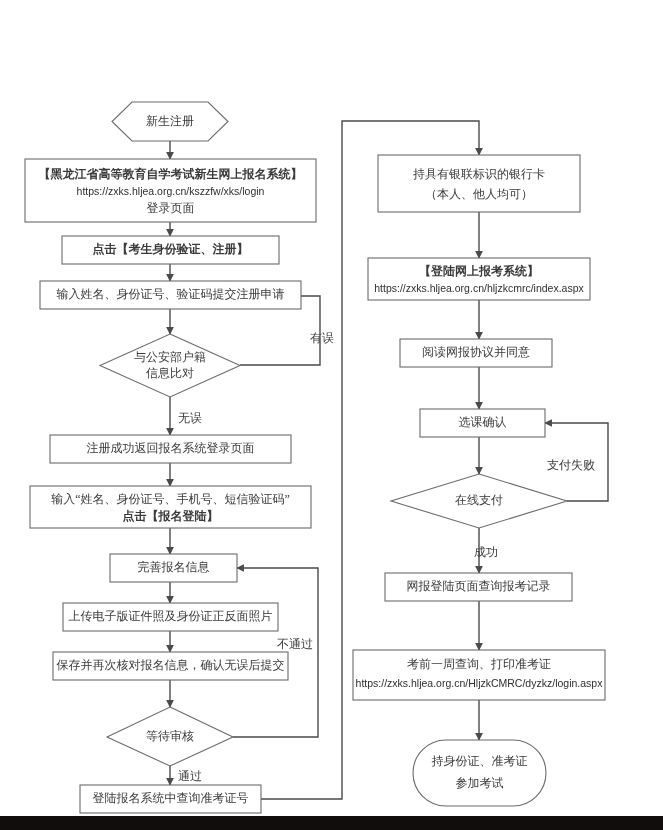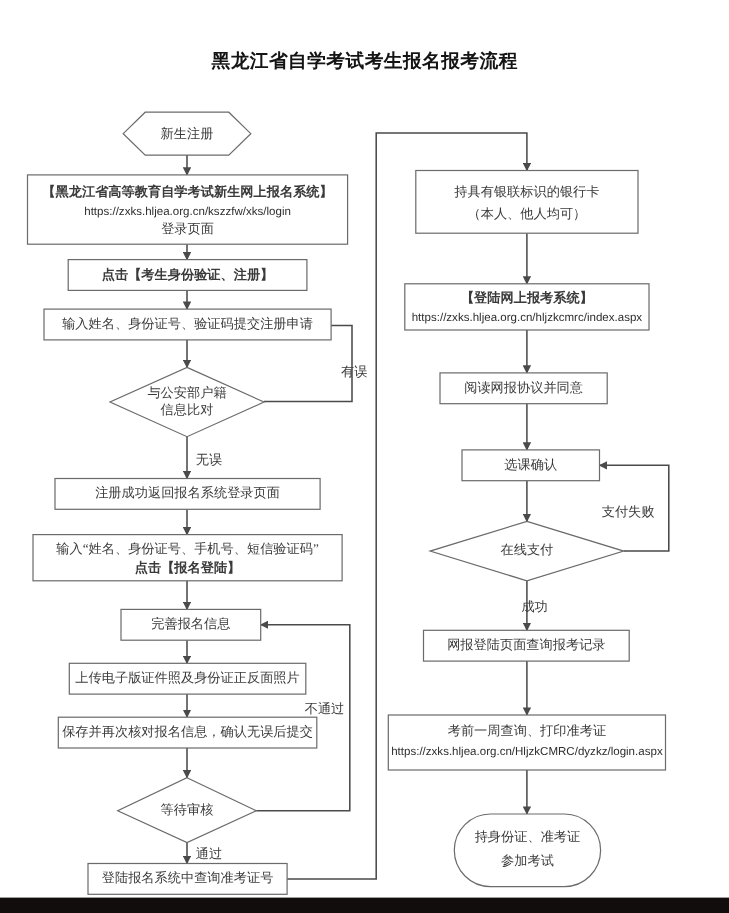--- a/index.html
+++ b/index.html
@@ -83,21 +83,20 @@
     font-weight: bold;
     color: #141414;
     letter-spacing: 0.4px;
   }
 </style>
 </head>
 <body>
 
 <div id="sheet">
 
-  <div id="title">黑龙江省自学考试考生报名报考流程</div>
 
   <svg id="flow" viewBox="0 0 663 830">
     <defs>
       <marker id="arrow" viewBox="0 0 10 10" refX="9" refY="5" markerWidth="5.5" markerHeight="5.5" orient="auto-start-reverse">
         <path d="M 0 0 L 10 5 L 0 10 z" fill="#4a4a4a"></path>
       </marker>
     </defs>
 
     <g>
       <path class="conn" d="M 170 141 L 170 159" marker-end="url(#arrow)"></path>

